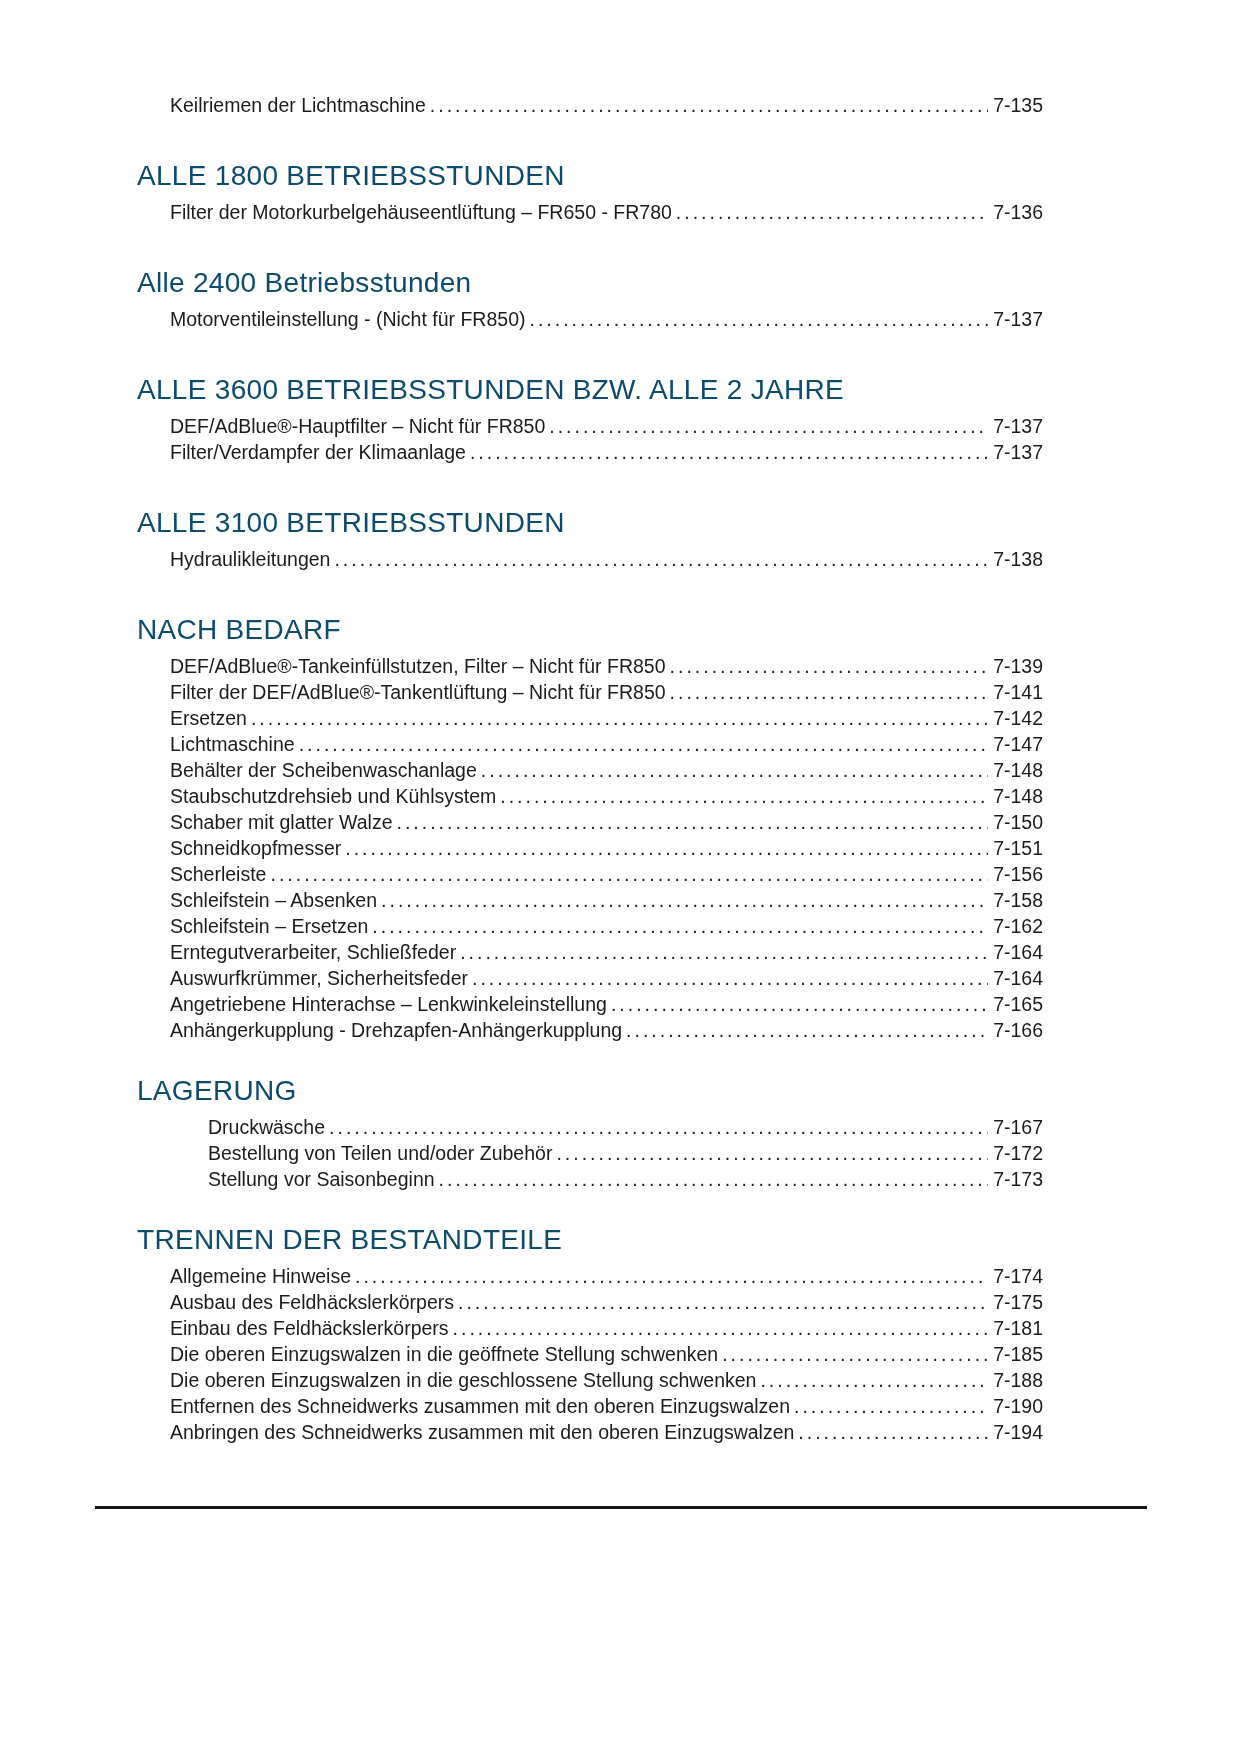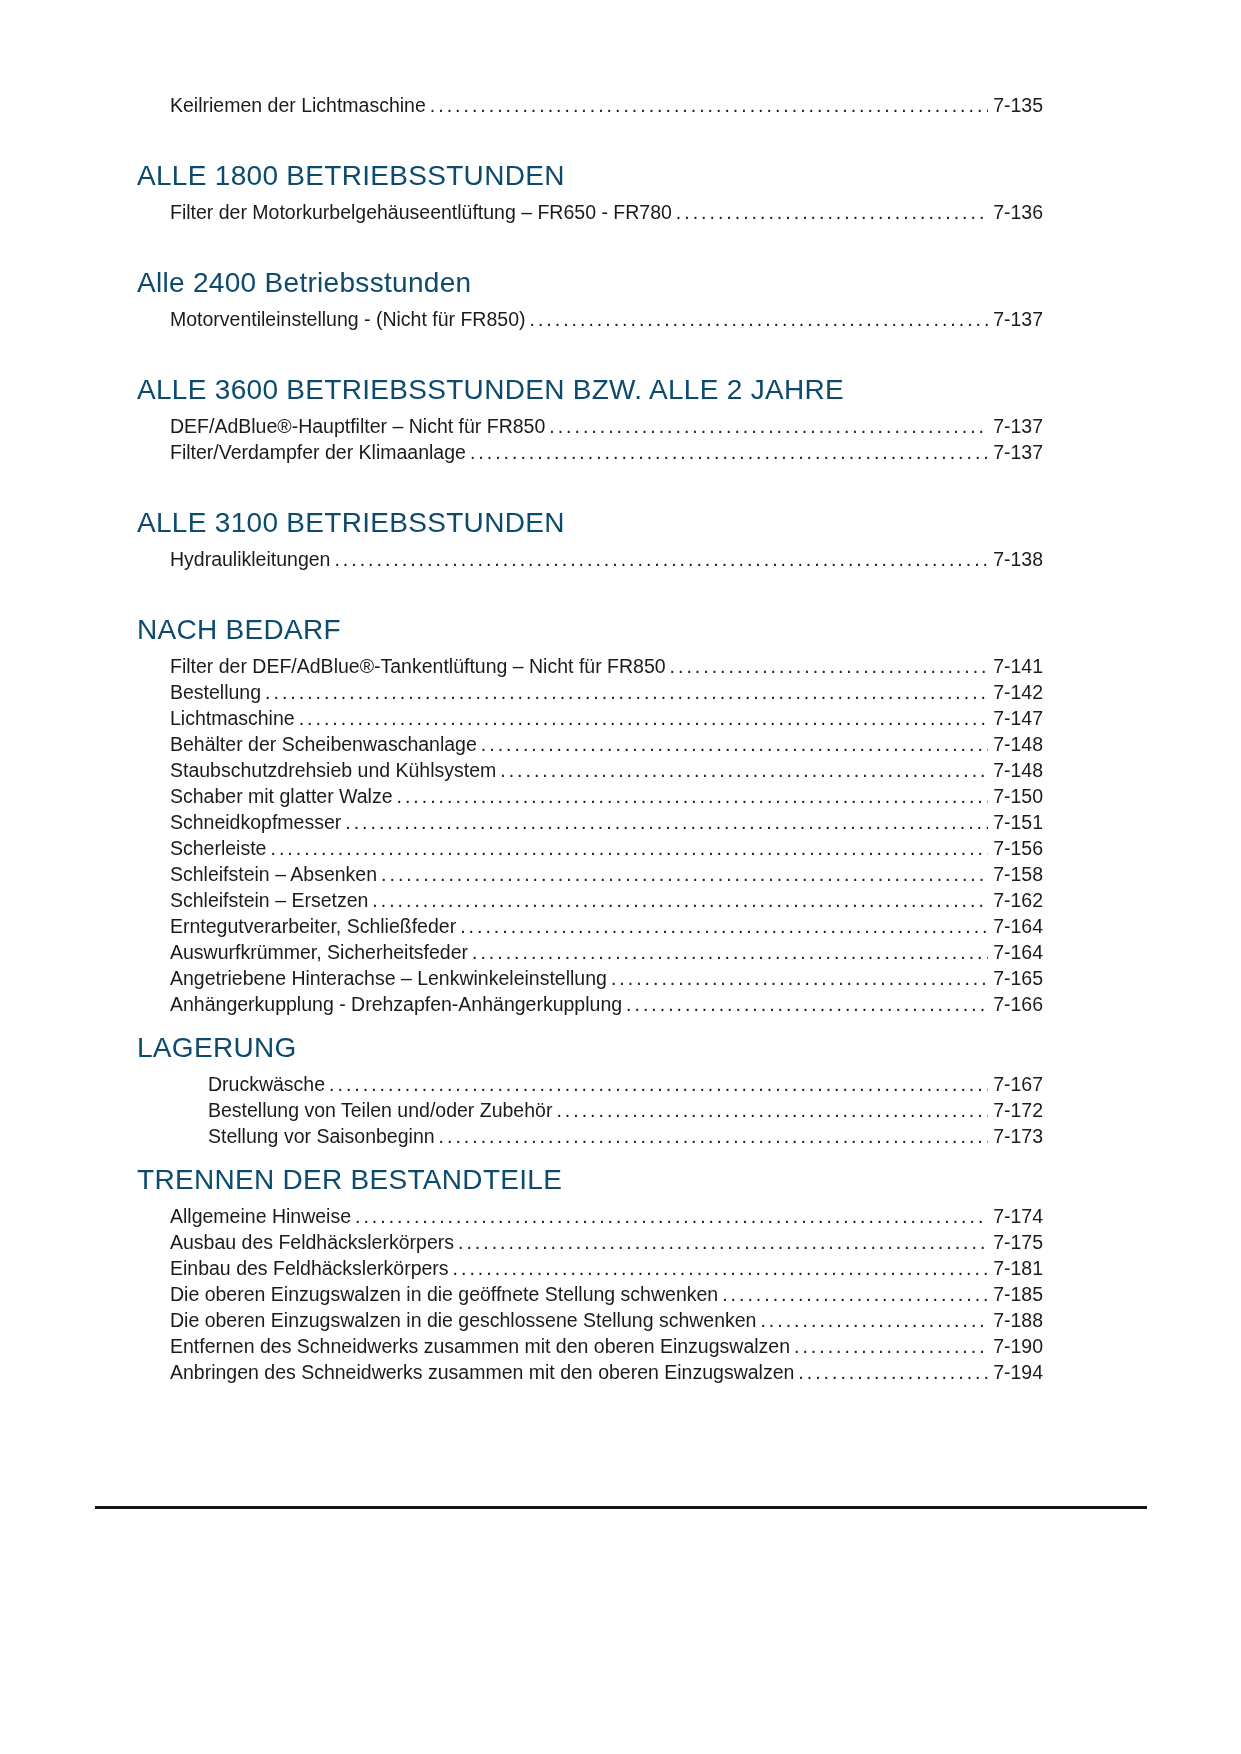--- a/index.html
+++ b/index.html
@@ -24,21 +24,21 @@
     font-size: 28px;
     line-height: 32px;
     font-weight: 400;
     letter-spacing: 0.3px;
     margin-top: 42px;
     margin-bottom: 7px;
     color: #0c4a6e;
   }
 
   .section-heading.tight {
-    margin-top: 15px;
+    margin-top: 32px;
   }
 
   .entry-list {
     margin-left: 33px; 
   }
 
   .entry-list.indent2 {
     margin-left: 71px; 
   }
 
@@ -144,29 +144,34 @@
     <span class="entry-title">Hydraulikleitungen</span>
     <span class="dot-leader"></span>
     <span class="entry-page">7-138</span>
   </div>
 </div>
   </section>
 
   <section class="toc-section">
     <h2 class="section-heading">NACH BEDARF</h2>
     <div class="entry-list">
+  <div class="entry-row">
+    <span class="entry-title">DEF/AdBlue®-Tankeinfüllstutzen, Filter – Nicht für FR850</span>
+    <span class="dot-leader"></span>
+    <span class="entry-page">7-139</span>
+  </div>
 
   <div class="entry-row">
     <span class="entry-title">Filter der DEF/AdBlue®-Tankentlüftung – Nicht für FR850</span>
     <span class="dot-leader"></span>
     <span class="entry-page">7-141</span>
   </div>
 
   <div class="entry-row">
-    <span class="entry-title">Bestellung</span>
+    <span class="entry-title">Ersetzen</span>
     <span class="dot-leader"></span>
     <span class="entry-page">7-142</span>
   </div>
 
   <div class="entry-row">
     <span class="entry-title">Lichtmaschine</span>
     <span class="dot-leader"></span>
     <span class="entry-page">7-147</span>
   </div>
 

